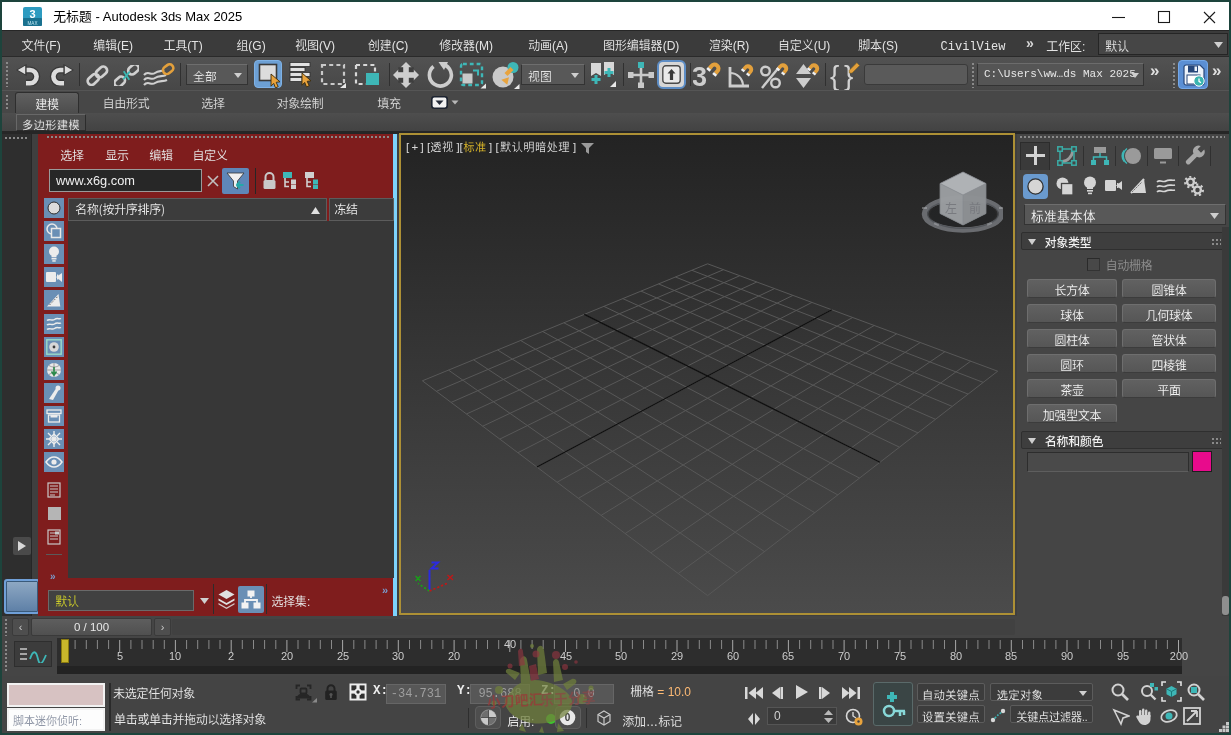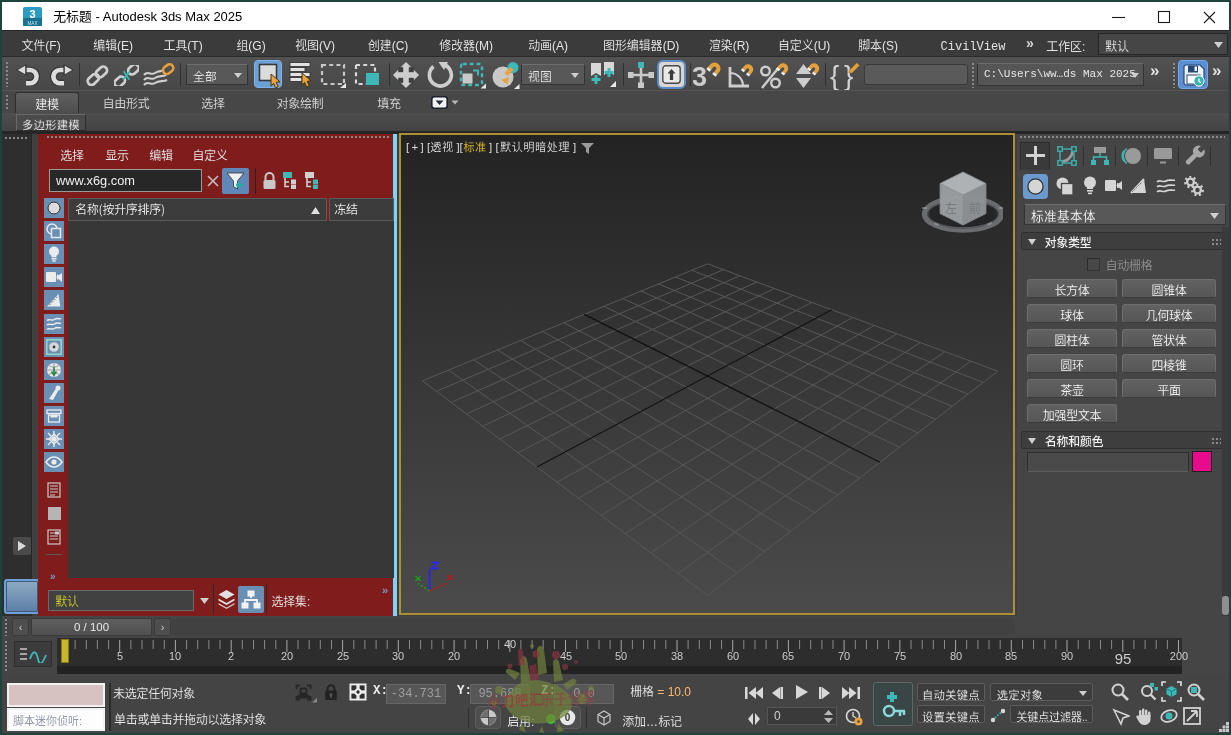--- a/index.html
+++ b/index.html
@@ -995,29 +995,29 @@
         <div style="position:absolute;left:63px;top:12px;transform:translateX(-50%);color:#cccccc;font-size:11px">5</div>
         <div style="position:absolute;left:118px;top:12px;transform:translateX(-50%);color:#cccccc;font-size:11px">10</div>
         <div style="position:absolute;left:174px;top:12px;transform:translateX(-50%);color:#cccccc;font-size:11px">2</div>
         <div style="position:absolute;left:230px;top:12px;transform:translateX(-50%);color:#cccccc;font-size:11px">20</div>
         <div style="position:absolute;left:286px;top:12px;transform:translateX(-50%);color:#cccccc;font-size:11px">25</div>
         <div style="position:absolute;left:341px;top:12px;transform:translateX(-50%);color:#cccccc;font-size:11px">30</div>
         <div style="position:absolute;left:397px;top:12px;transform:translateX(-50%);color:#cccccc;font-size:11px">20</div>
         <div style="position:absolute;left:453px;top:0;transform:translateX(-50%);color:#cccccc;font-size:11px">40</div>
         <div style="position:absolute;left:509px;top:12px;transform:translateX(-50%);color:#cccccc;font-size:11px">45</div>
         <div style="position:absolute;left:564px;top:12px;transform:translateX(-50%);color:#cccccc;font-size:11px">50</div>
-        <div style="position:absolute;left:620px;top:12px;transform:translateX(-50%);color:#cccccc;font-size:11px">38</div>
+        <div style="position:absolute;left:620px;top:12px;transform:translateX(-50%);color:#cccccc;font-size:11px">29</div>
         <div style="position:absolute;left:676px;top:12px;transform:translateX(-50%);color:#cccccc;font-size:11px">60</div>
         <div style="position:absolute;left:731px;top:12px;transform:translateX(-50%);color:#cccccc;font-size:11px">65</div>
         <div style="position:absolute;left:787px;top:12px;transform:translateX(-50%);color:#cccccc;font-size:11px">70</div>
         <div style="position:absolute;left:843px;top:12px;transform:translateX(-50%);color:#cccccc;font-size:11px">75</div>
         <div style="position:absolute;left:899px;top:12px;transform:translateX(-50%);color:#cccccc;font-size:11px">80</div>
         <div style="position:absolute;left:954px;top:12px;transform:translateX(-50%);color:#cccccc;font-size:11px">85</div>
         <div style="position:absolute;left:1010px;top:12px;transform:translateX(-50%);color:#cccccc;font-size:11px">90</div>
-        <div style="position:absolute;left:1066px;top:12px;transform:translateX(-50%);color:#cccccc;font-size:15px">95</div>
+        <div style="position:absolute;left:1066px;top:12px;transform:translateX(-50%);color:#cccccc;font-size:11px">95</div>
         <div style="position:absolute;left:1122px;top:12px;transform:translateX(-50%);color:#cccccc;font-size:11px">200</div>
       </div>
  <div class="abs" style="left:55px;top:28px;width:1125px;height:8px;background:#232323"></div>
  <div class="abs" style="left:59px;top:1px;width:8px;height:24px;background:#c8b62b;border:1px solid #8a7a10"></div>
 </div>
 
 <div class="abs" style="left:0;top:674px;width:1227px;height:57px;background:#444">
  <div class="abs" style="left:5px;top:7px;width:98px;height:24px;background:#d7c2c2;border:2px solid #f2f2f2"></div>
  <div class="abs" style="left:5px;top:32px;width:98px;height:23px;background:#fdfdfd;border:2px solid #f2f2f2;overflow:hidden">
    <div class="abs" style="left:4px;top:1px;white-space:nowrap"><svg class="cjk " width="66" height="14" viewBox="0 -11.0 66 13.8" style="vertical-align:-3px" fill="#8f96a6">

